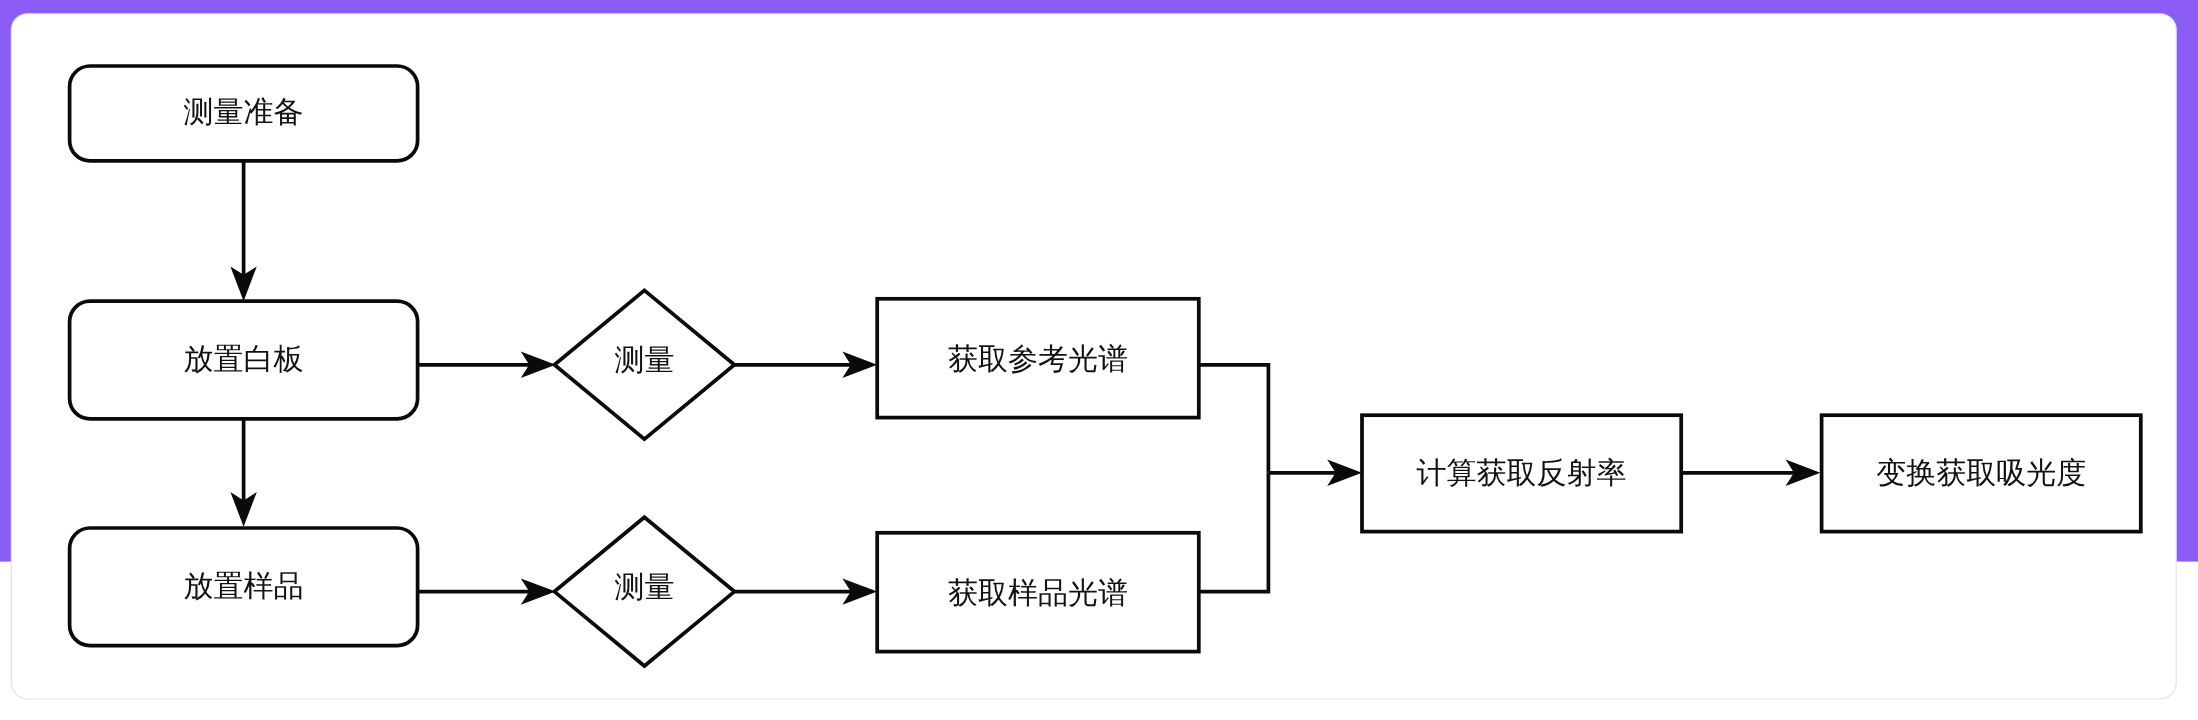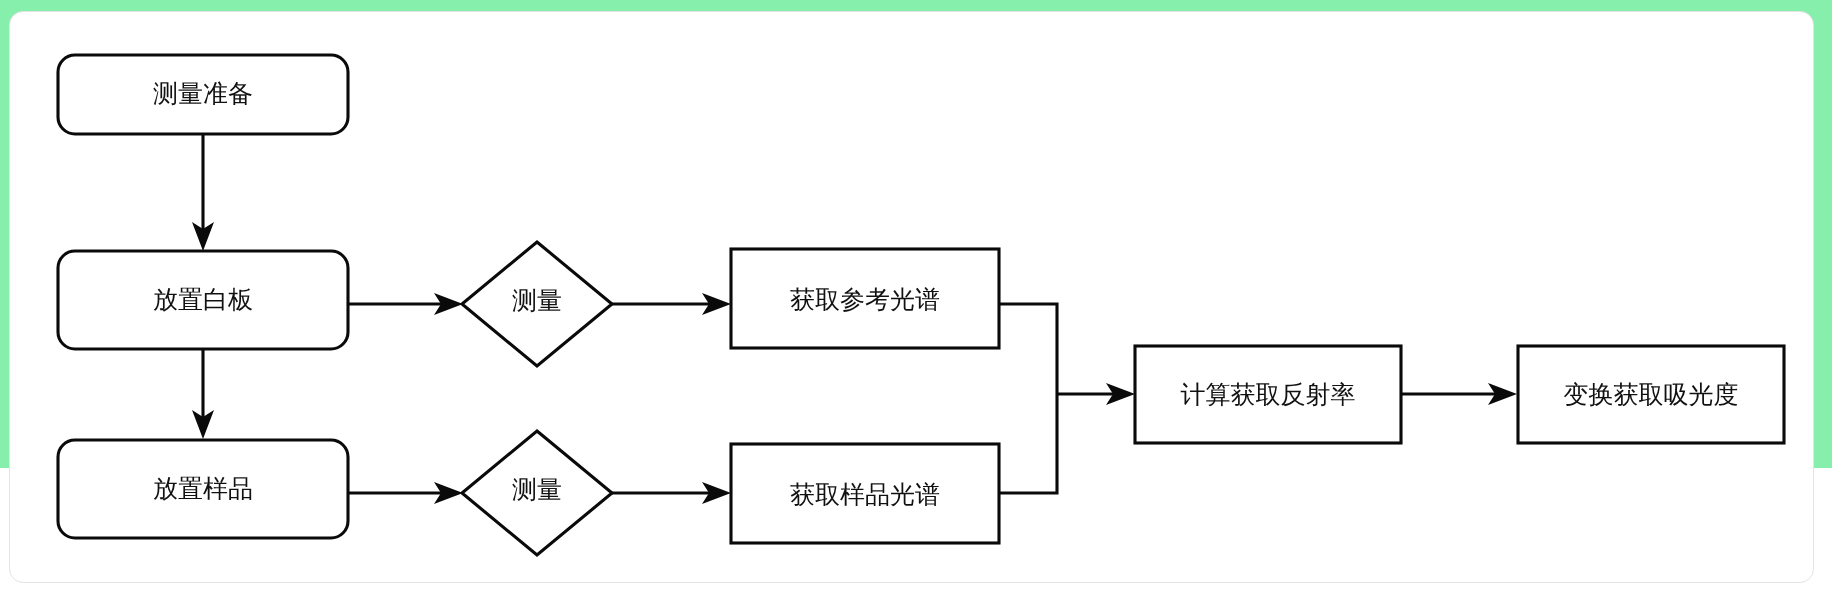--- a/index.html
+++ b/index.html
@@ -10,21 +10,21 @@
   body {
     width: 1832px;
     height: 600px;
     font-family: "Liberation Sans", "DejaVu Sans", sans-serif;
     overflow: hidden;
   }
   #root {
     position: relative;
     width: 1832px;
     height: 468px;
-    background: #86efac;
+    background: #8b5cf6;
     text-align: right;
   }
   .card {
     position: absolute;
     left: 9px;
     top: 11px;
     width: 1805px;
     height: 572px;
     box-sizing: border-box;
     background: #ffffff;

